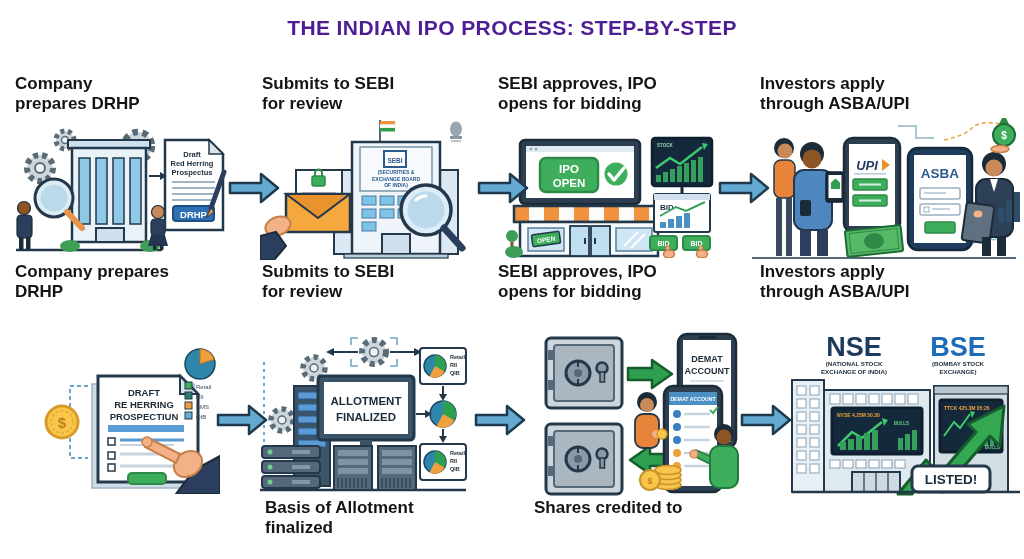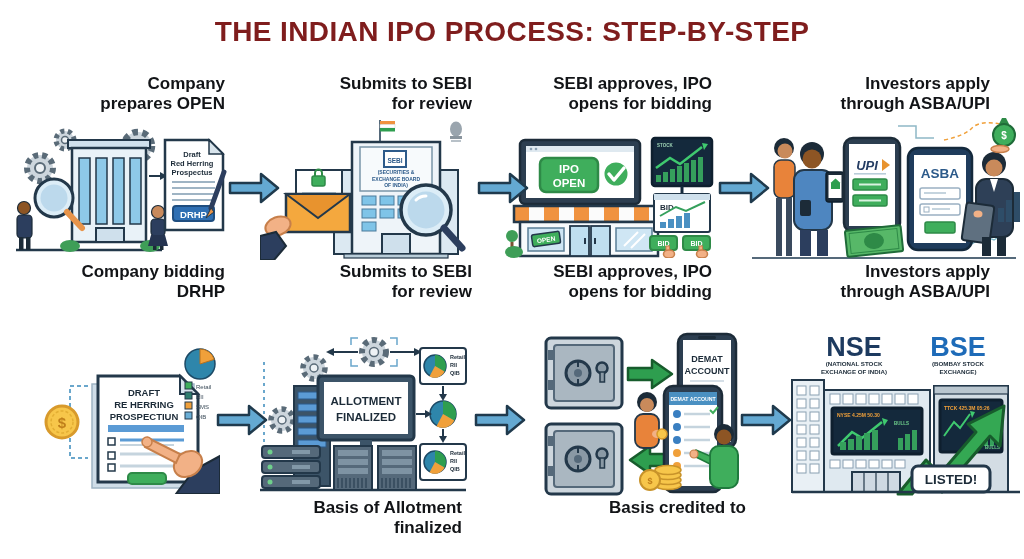--- a/index.html
+++ b/index.html
@@ -1,33 +1,33 @@
 <!DOCTYPE html>
 <html><head>
 <meta charset="utf-8">
 <style>
   html,body{margin:0;padding:0;background:#e9e9e9}
   .canvas{position:relative;width:1024px;height:559px;background:#ffffff;overflow:hidden;
           font-family:"Liberation Sans","DejaVu Sans",sans-serif}
   .title{position:absolute;left:0;top:16px;width:100%;text-align:center;
-         font-size:28px;font-weight:700;letter-spacing:.4px;color:#7f1d1d}
-  .lbl{position:absolute;text-align:right;font-size:17px;font-weight:700;line-height:1.18;color:#121417}
+         font-size:21px;font-weight:700;letter-spacing:.4px;color:#4c1d95}
+  .lbl{position:absolute;text-align:left;font-size:17px;font-weight:700;line-height:1.18;color:#121417}
   .illus,.arrow{position:absolute}
   svg text{font-family:"Liberation Sans","DejaVu Sans",sans-serif}
 </style>
 </head>
 <body>
 
 <div class="canvas">
 
   <div class="title">THE INDIAN IPO PROCESS: STEP-BY-STEP</div>
 
   <div class="lbl" style="left:15px;top:74px;width:210px">
     <div>Company</div>
-    <div>prepares OPEN</div>
+    <div>prepares DRHP</div>
   </div>
   <div class="lbl" style="left:262px;top:74px;width:210px">
     <div>Submits to SEBI</div>
     <div>for review</div>
   </div>
   <div class="lbl" style="left:498px;top:74px;width:214px">
     <div>SEBI approves, IPO</div>
     <div>opens for bidding</div>
   </div>
   <div class="lbl" style="left:760px;top:74px;width:230px">
@@ -317,21 +317,21 @@
     <polygon points="2,13 33,13 33,4 50,18 33,32 33,23 2,23" fill="#64a9d2" stroke="#1f3a4d" stroke-width="2.5" stroke-linejoin="round"></polygon>
     </svg>
   <svg class="arrow" style="left:477px;top:170px" width="52" height="36" viewBox="0 0 52 36">
     <polygon points="2,13 33,13 33,4 50,18 33,32 33,23 2,23" fill="#64a9d2" stroke="#1f3a4d" stroke-width="2.5" stroke-linejoin="round"></polygon>
     </svg>
   <svg class="arrow" style="left:718px;top:170px" width="52" height="36" viewBox="0 0 52 36">
     <polygon points="2,13 33,13 33,4 50,18 33,32 33,23 2,23" fill="#64a9d2" stroke="#1f3a4d" stroke-width="2.5" stroke-linejoin="round"></polygon>
     </svg>
 
   <div class="lbl" style="left:15px;top:262px;width:210px">
-    <div>Company bidding</div>
+    <div>Company prepares</div>
     <div>DRHP</div>
   </div>
   <div class="lbl" style="left:262px;top:262px;width:210px">
     <div>Submits to SEBI</div>
     <div>for review</div>
   </div>
   <div class="lbl" style="left:498px;top:262px;width:214px">
     <div>SEBI approves, IPO</div>
     <div>opens for bidding</div>
   </div>
@@ -637,23 +637,23 @@
   <svg class="arrow" style="left:216px;top:402px" width="52" height="36" viewBox="0 0 52 36">
     <polygon points="2,13 33,13 33,4 50,18 33,32 33,23 2,23" fill="#64a9d2" stroke="#1f3a4d" stroke-width="2.5" stroke-linejoin="round"></polygon>
     </svg>
   <svg class="arrow" style="left:474px;top:402px" width="52" height="36" viewBox="0 0 52 36">
     <polygon points="2,13 33,13 33,4 50,18 33,32 33,23 2,23" fill="#64a9d2" stroke="#1f3a4d" stroke-width="2.5" stroke-linejoin="round"></polygon>
     </svg>
   <svg class="arrow" style="left:740px;top:402px" width="52" height="36" viewBox="0 0 52 36">
     <polygon points="2,13 33,13 33,4 50,18 33,32 33,23 2,23" fill="#64a9d2" stroke="#1f3a4d" stroke-width="2.5" stroke-linejoin="round"></polygon>
     </svg>
 
-  <div class="lbl" style="left:250px;top:498px;width:212px">
+  <div class="lbl" style="left:265px;top:498px;width:212px">
     <div>Basis of Allotment</div>
     <div>finalized</div>
   </div>
   <div class="lbl" style="left:534px;top:498px;width:212px">
-    <div>Basis credited to</div>
+    <div>Shares credited to</div>
   </div>
   <div class="lbl" style="left:792px;top:498px;width:210px">
   </div>
 
 </div>
 
 </body></html>

